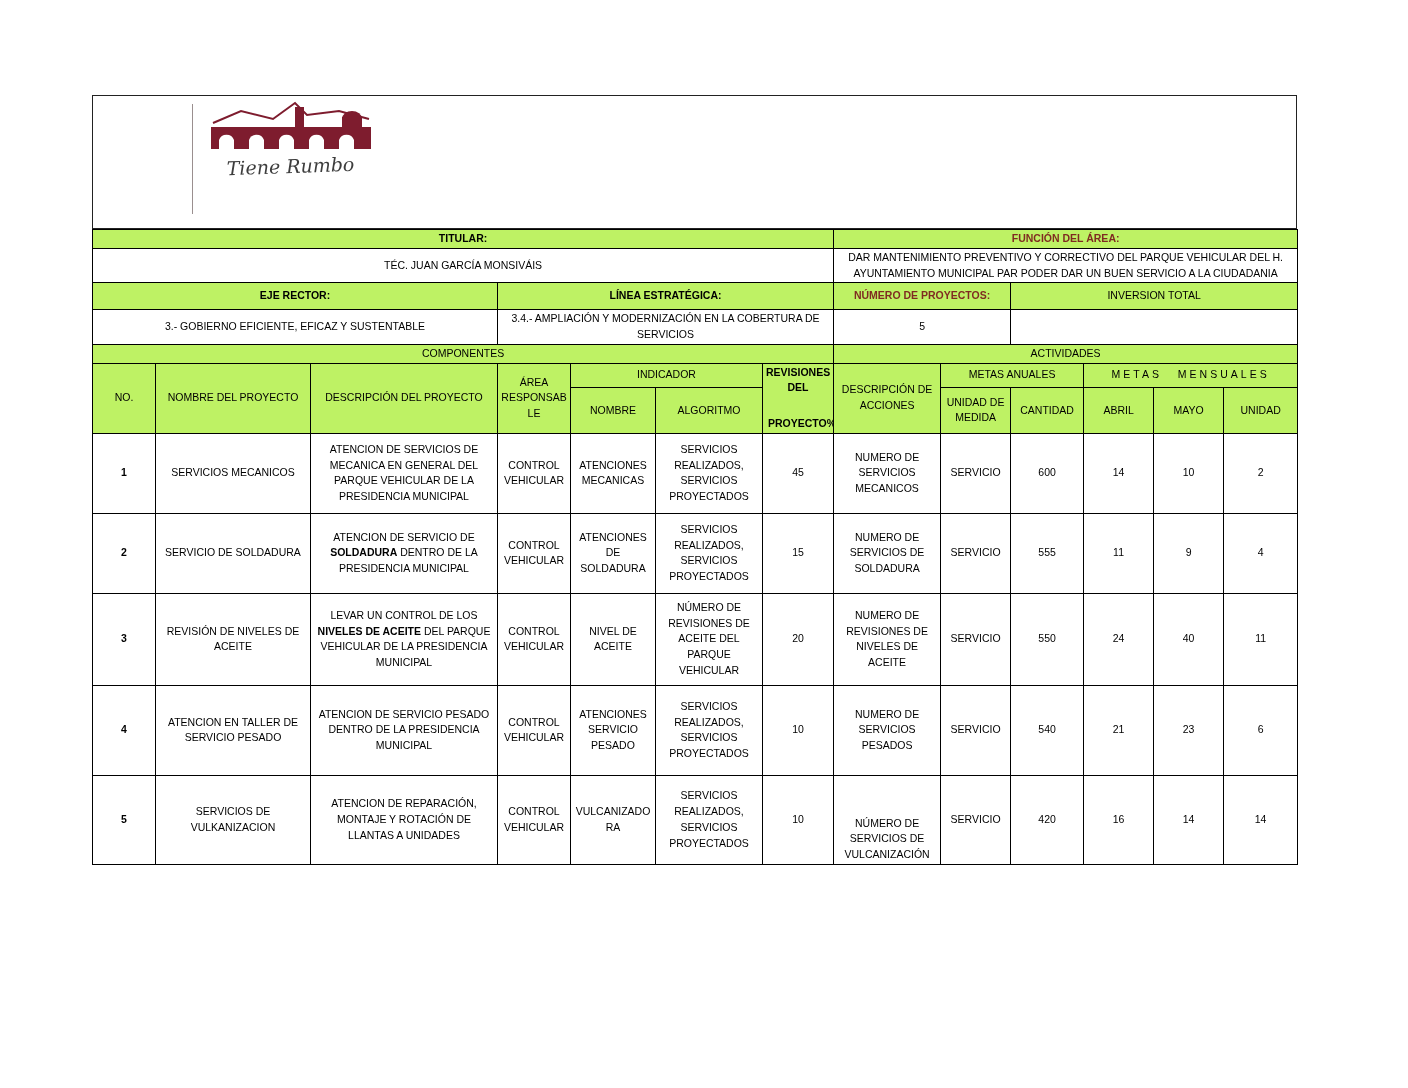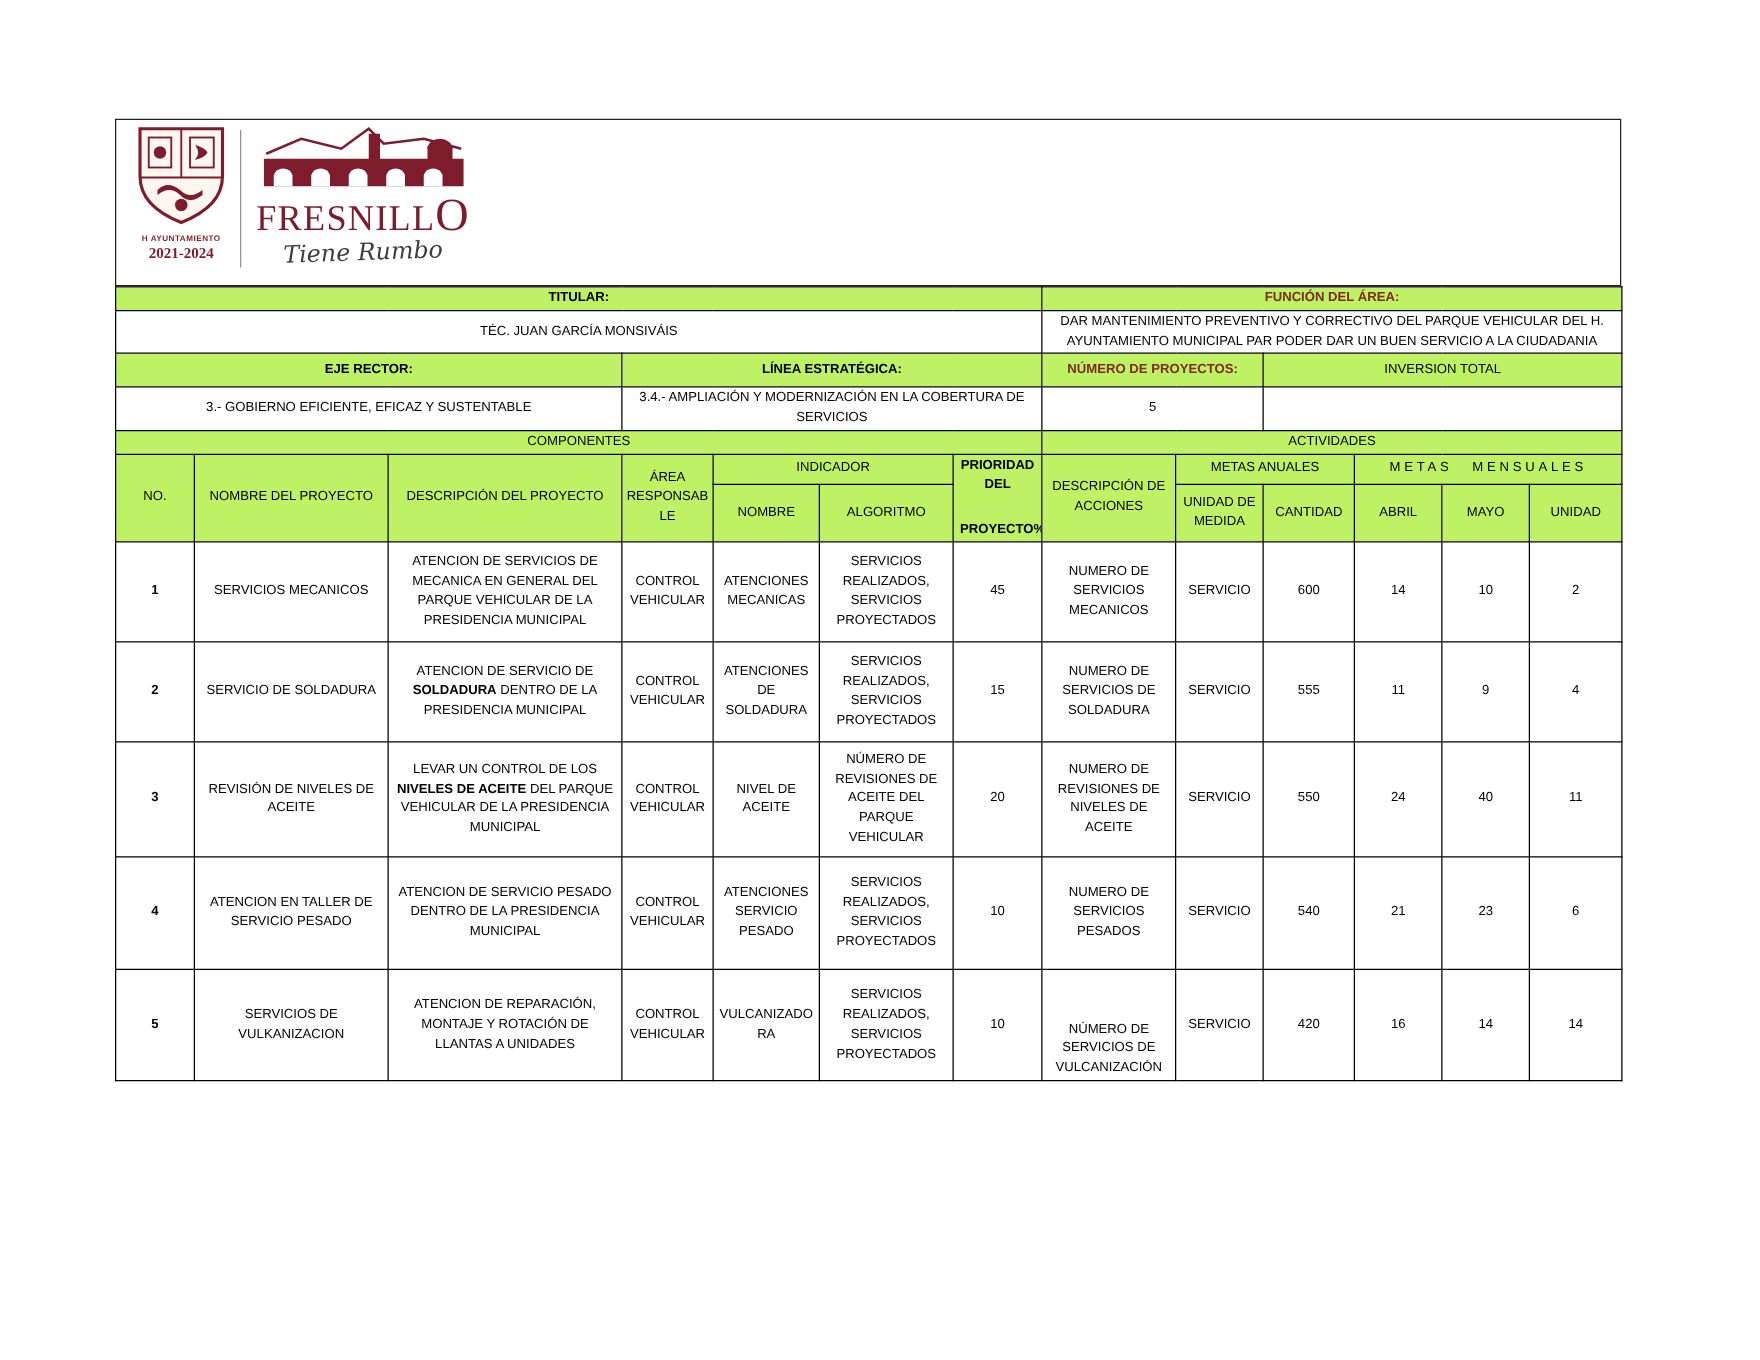--- a/index.html
+++ b/index.html
@@ -50,56 +50,38 @@
   td.brk { overflow-wrap:anywhere;margin-left:36px; }
   td.small-hd { font-size:10.5px; }
 </style>
 </head>
 <body>
 
 <div class="page">
 
   <div class="header-block">
 
-    <div class="coat">
-      <span>
-        <svg width="74" height="82" viewBox="0 0 74 82">
-          <path d="M4,3 h66 v38 q0,24 -33,37 q-33,-13 -33,-37 z" fill="#fdf7f0" stroke="#7E1C2E" stroke-width="2.5"></path>
-          <line x1="37" y1="3" x2="37" y2="42" stroke="#7E1C2E" stroke-width="1.5"></line>
-          <line x1="4" y1="42" x2="70" y2="42" stroke="#7E1C2E" stroke-width="1.5"></line>
-          <rect x="11" y="10" width="18" height="24" fill="none" stroke="#7E1C2E" stroke-width="1.5"></rect>
-          <rect x="44" y="10" width="19" height="24" fill="none" stroke="#7E1C2E" stroke-width="1.5"></rect>
-          <circle cx="20" cy="22" r="5" fill="#7E1C2E"></circle>
-          <path d="M48,16 q5,6 0,12 q8,-2 10,-6 q-2,-4 -10,-6 z" fill="#7E1C2E"></path>
-          <path d="M18,52 q8,-8 18,0 q8,8 18,0 l0,4 q-10,8 -18,0 q-8,-8 -18,0 z" fill="#7E1C2E"></path>
-          <circle cx="37" cy="64" r="5" fill="#7E1C2E"></circle>
-        </svg>
-      </span>
-      <div class="coat-caption">H AYUNTAMIENTO</div>
-      <div class="coat-years">2021-2024</div>
-    </div>
 
     <div class="logo-divider"></div>
 
     <div class="flogo">
       <span>
         <svg width="160" height="50" viewBox="0 0 160 50">
           <path d="M2,22 L30,10 L62,18 L84,2 L96,14 L128,10 L158,18" fill="none" stroke="#7E1C2E" stroke-width="2"></path>
           <rect x="84" y="6" width="9" height="22" fill="#7E1C2E"></rect>
           <rect x="131" y="16" width="20" height="12" fill="#7E1C2E"></rect>
           <path d="M131,18 a10,8 0 0 1 20,0 z" fill="#7E1C2E"></path>
           <rect x="0" y="26" width="160" height="22" fill="#7E1C2E"></rect>
           <path d="M8,48 v-9 a8,8 0 0 1 15,0 v9 z" fill="#ffffff"></path>
           <path d="M38,48 v-9 a8,8 0 0 1 15,0 v9 z" fill="#ffffff"></path>
           <path d="M68,48 v-9 a8,8 0 0 1 15,0 v9 z" fill="#ffffff"></path>
           <path d="M98,48 v-9 a8,8 0 0 1 15,0 v9 z" fill="#ffffff"></path>
           <path d="M128,48 v-9 a8,8 0 0 1 15,0 v9 z" fill="#ffffff"></path>
         </svg>
       </span>
-      <div class="logo-word"><span>FRESNILL</span><span class="bigO">O</span></div>
       <div class="logo-tagline">Tiene Rumbo</div>
     </div>
 
   </div>
 
   <table class="poa">
     <colgroup>
       <col style="width:63px">
         <col style="width:155px">
         <col style="width:187px">
@@ -146,21 +128,21 @@
       <td colspan="6" class="hd">ACTIVIDADES</td>
     </tr>
 
     <tr style="height:17px">
       <td rowspan="2" class="hd small-hd">NO.</td>
       <td rowspan="2" class="hd small-hd">NOMBRE DEL PROYECTO</td>
       <td rowspan="2" class="hd small-hd">DESCRIPCIÓN DEL PROYECTO</td>
       <td rowspan="2" class="hd small-hd brk">ÁREA RESPONSABLE</td>
       <td colspan="2" class="hd small-hd">INDICADOR</td>
       <td rowspan="2" class="hd prio">
-        <div>PRIORIDAD DEL</div>
+        <div>REVISIONES DEL</div>
         <div class="l2">
               <span>PROYECTO</span>
               <span>%</span>
             </div>
       </td>
       <td rowspan="2" class="hd small-hd">DESCRIPCIÓN DE ACCIONES</td>
       <td colspan="2" class="hd small-hd">METAS ANUALES</td>
       <td colspan="3" class="hd small-hd sp">METAS MENSUALES</td>
     </tr>
     <tr style="height:31px">

